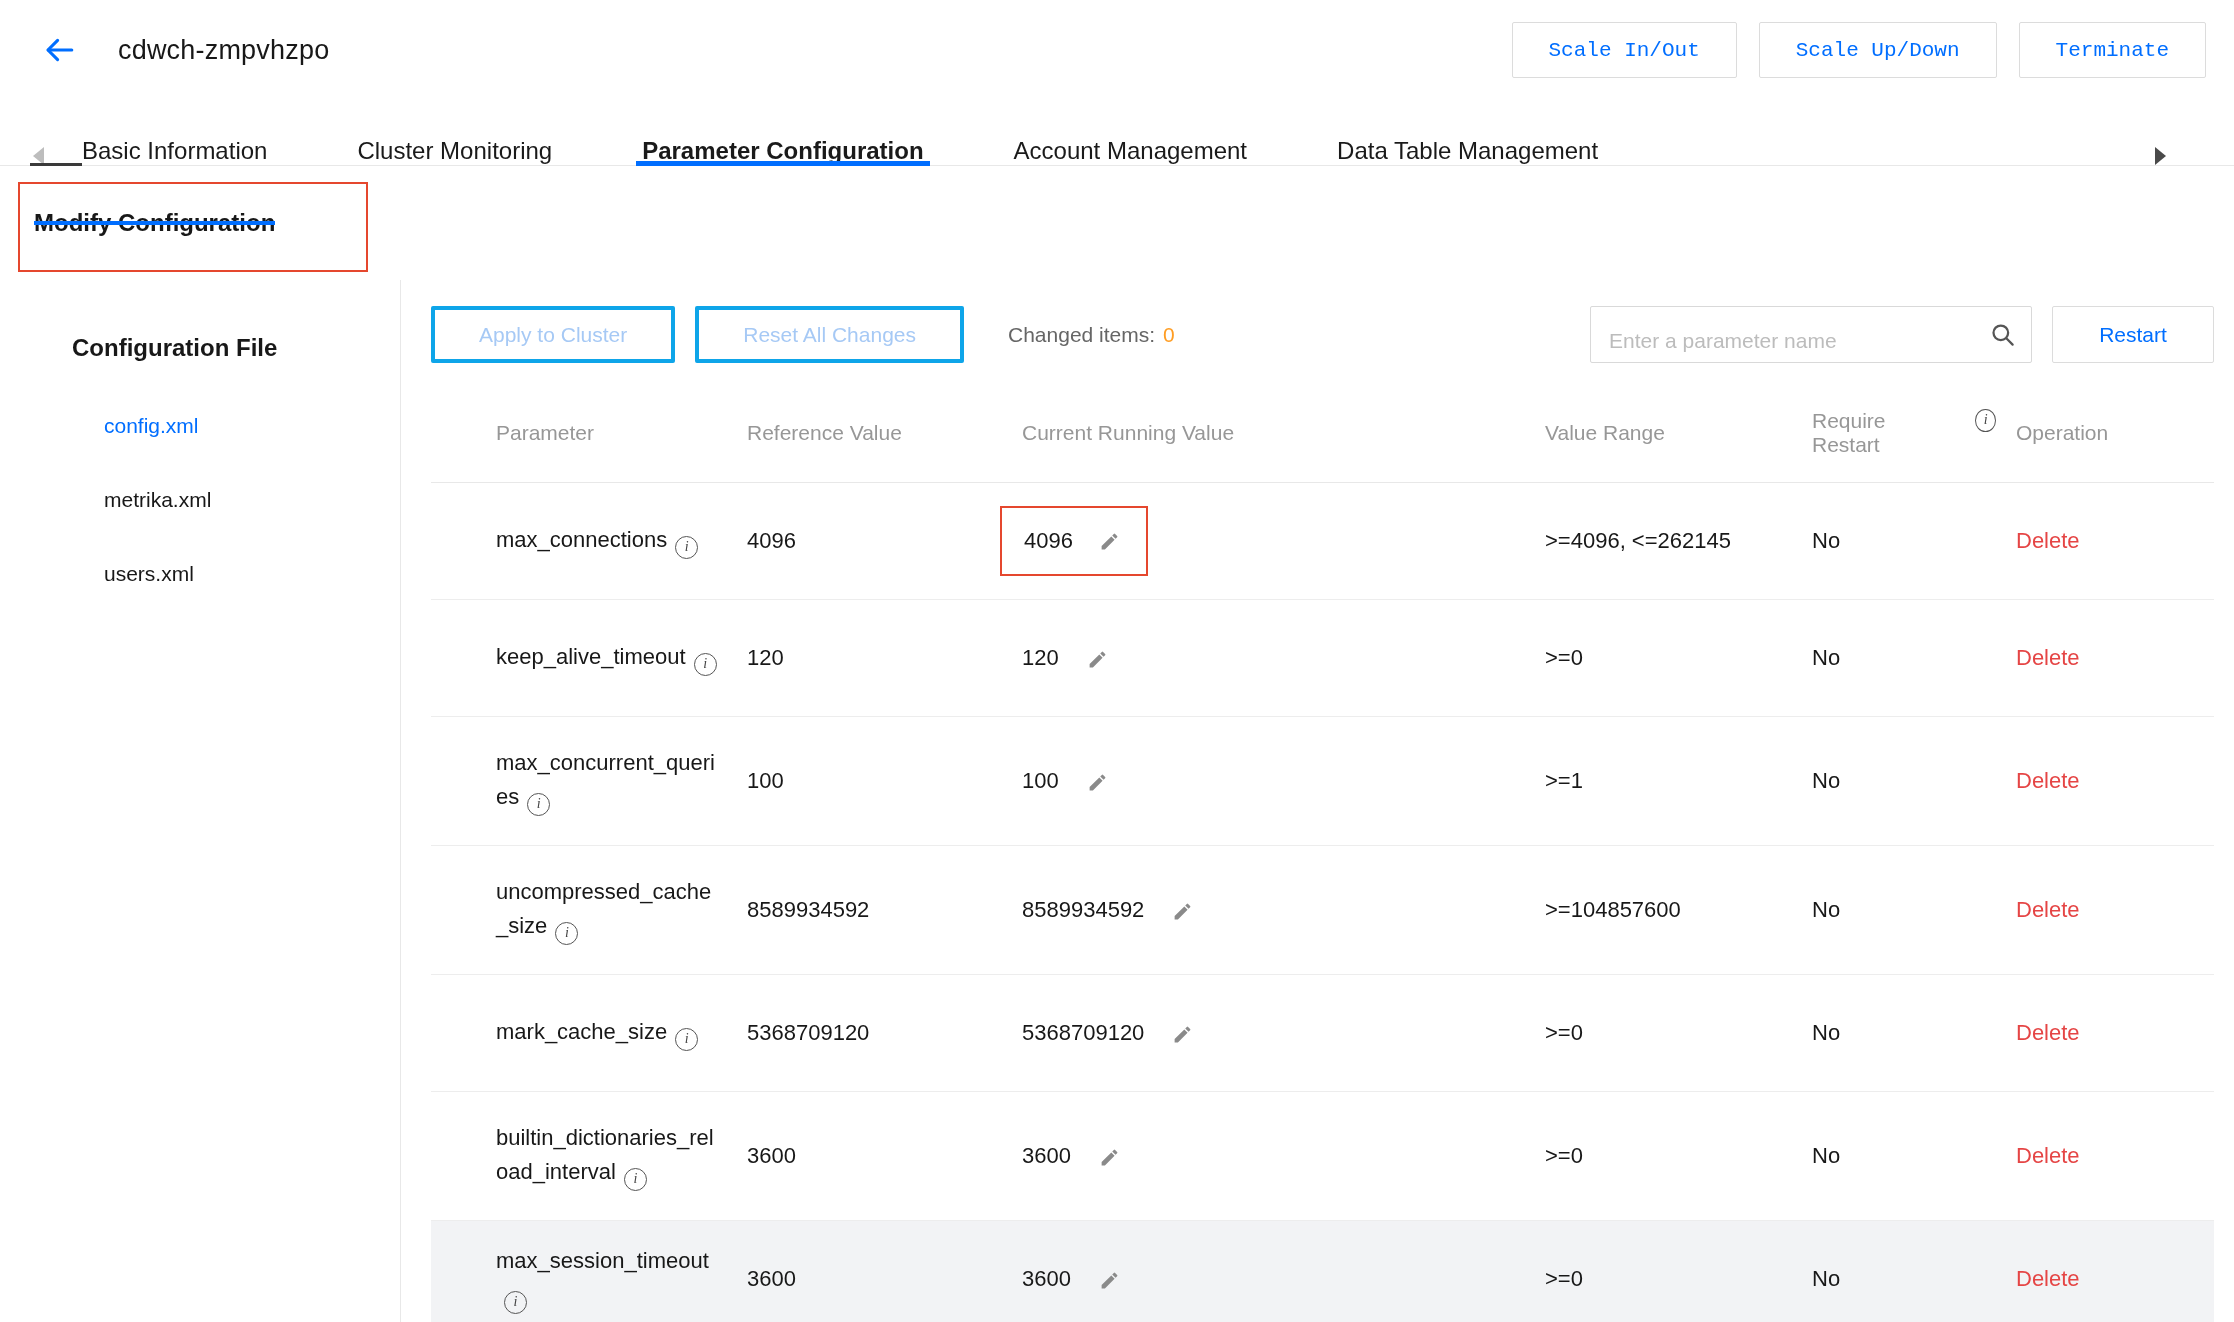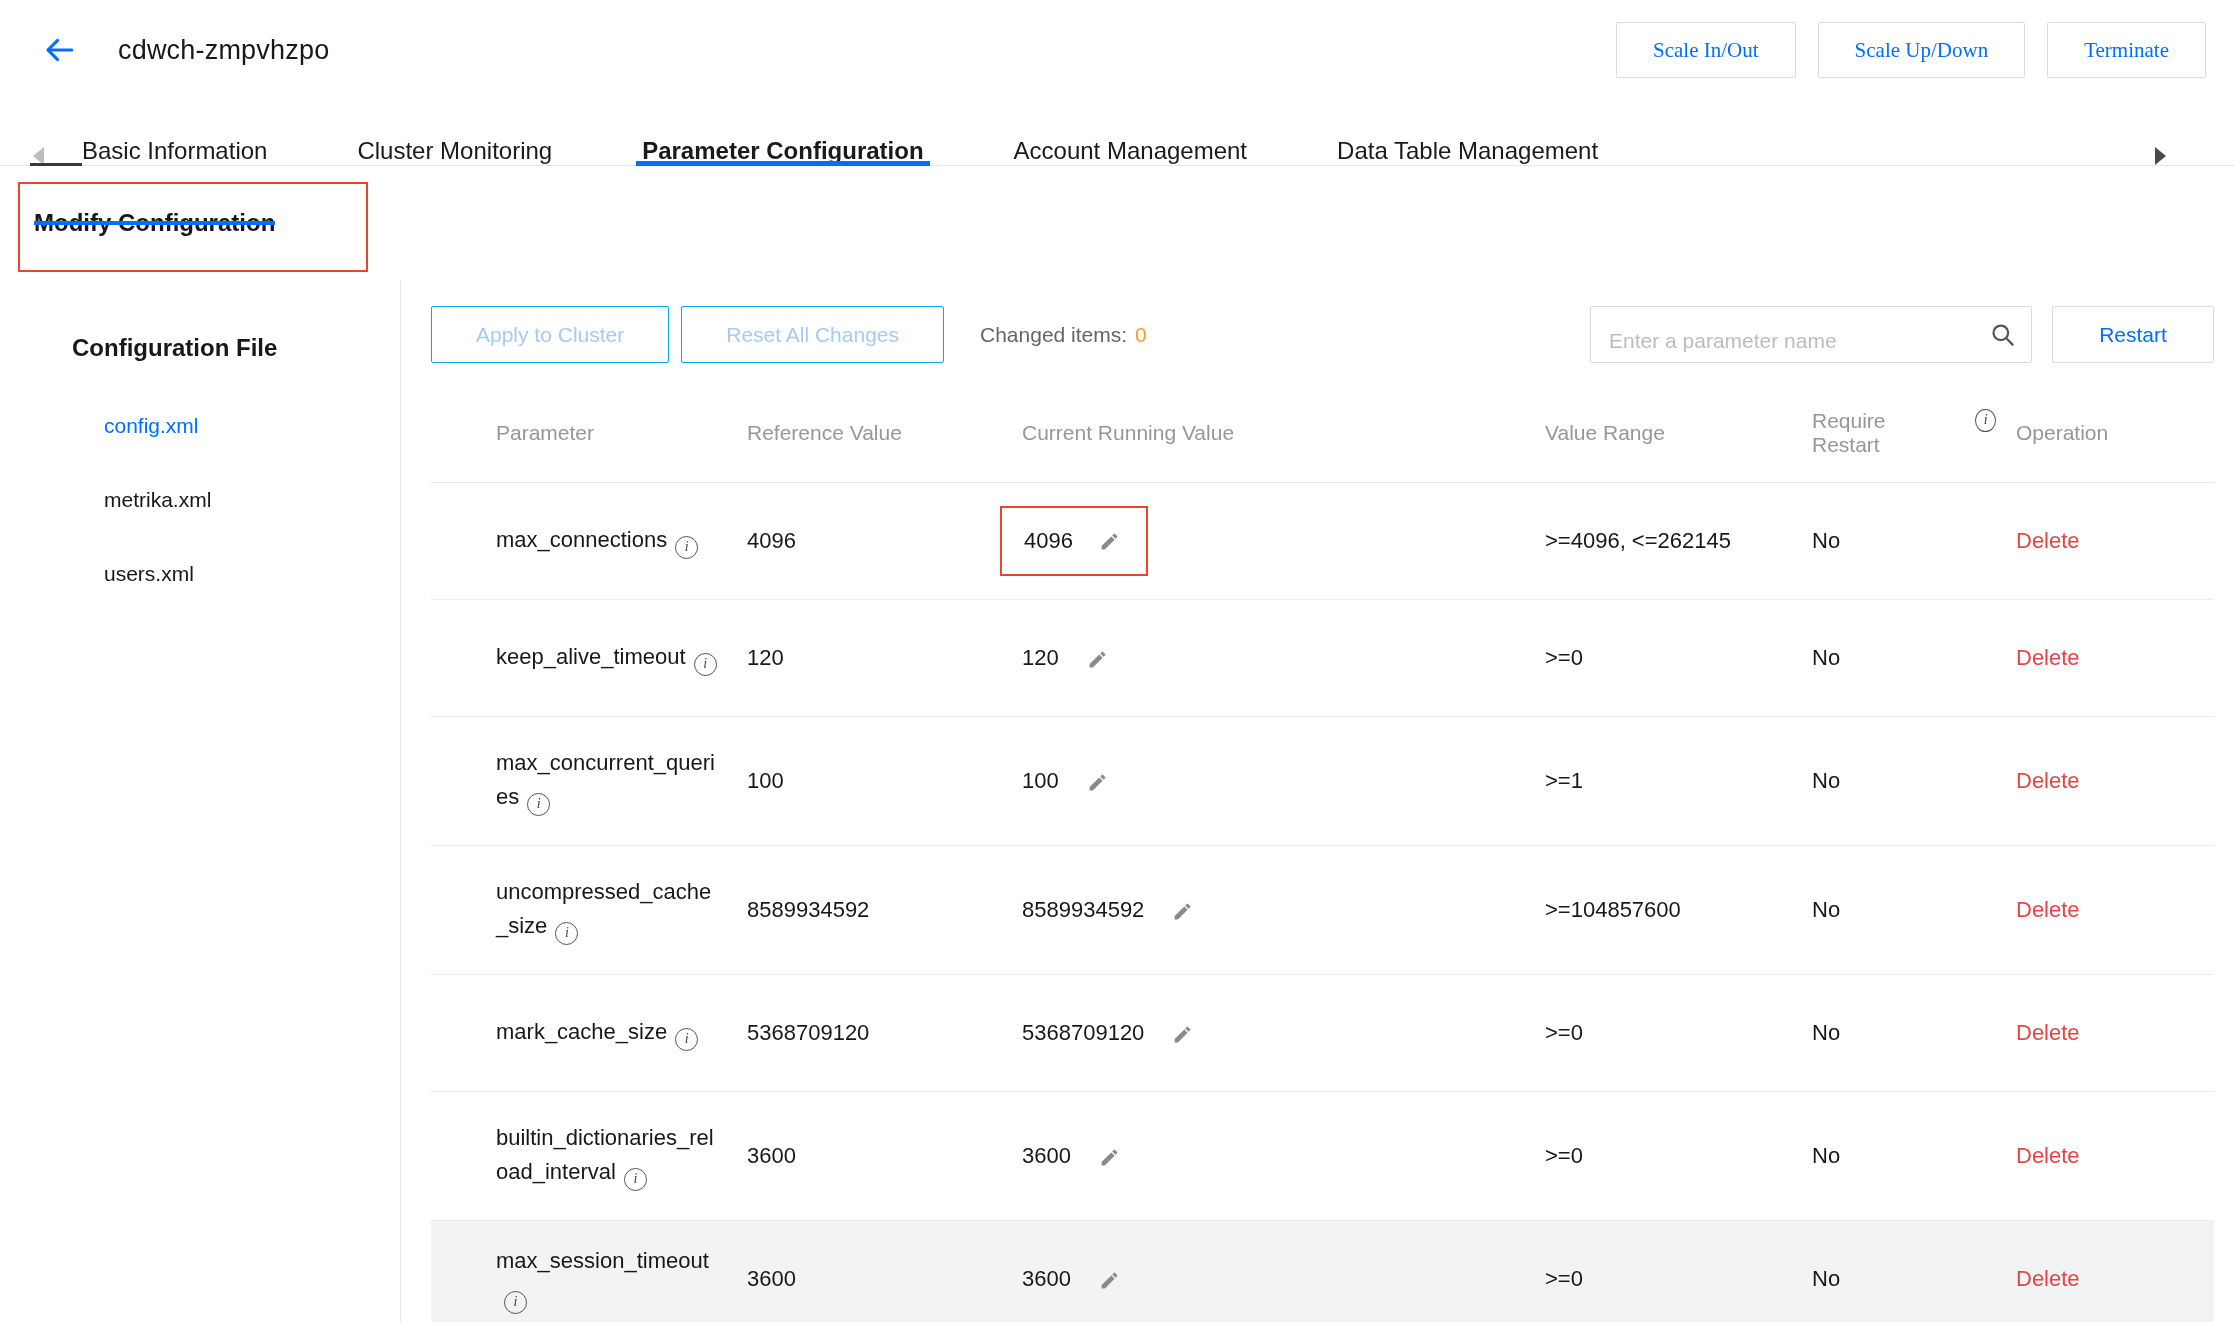--- a/index.html
+++ b/index.html
@@ -18,21 +18,21 @@
   }
 
   
   .topbar { height: 100px; display: flex; align-items: center; padding: 0 28px 0 42px; }
   .back { width: 44px; height: 44px; display:flex; align-items:center; cursor:pointer; }
   .page-title { font-size: 27px; font-weight: 400; margin-left: 32px; letter-spacing: .2px; }
   .top-actions { margin-left: auto; display: flex; gap: 22px; }
   .top-btn {
     height: 56px; padding: 0 36px; background: #fff; border: 1px solid #dcdcdc;
     color: var(--accent); font-size: 21px; border-radius: 2px; cursor: pointer;
-    font-family: Liberation Serif, serif;
+    font-family: Liberation Mono, monospace;
   }
 
   
   .tabs { height: 66px; display: flex; align-items: flex-end; border-bottom: 1px solid #e8e8e8; padding-right: 36px; position: relative; }
   .tab-scroll { width: 76px; display:flex; align-items:center; justify-content:center; cursor:pointer; }
   .tri { width:0; height:0; border-style:solid; }
   .tri-left  { border-width: 9px 11px 9px 0; border-color: transparent #bdbdbd transparent transparent; }
   .tri-right { border-width: 9px 0 9px 11px; border-color: transparent transparent transparent #4a4a4a; }
   .scroll-bar { position:absolute; left: 30px; bottom: -1px; width: 52px; height: 3px; background:#3a3a3a; }
   .tab { display:flex; align-items:center; font-size: 24px; color:#1a1a1a; margin-right: 78px; padding: 0 6px; position: relative; cursor: pointer; white-space: nowrap; }
@@ -54,21 +54,21 @@
   .sidebar-heading { font-size: 24px; font-weight: 700; margin: 6px 0 0; }
   .file-list { list-style:none; margin: 52px 0 0; padding: 0; }
   .file-item { font-size: 21px; margin-bottom: 50px; cursor: pointer; color:#181818;margin-left:32px; }
   .file-item.active { color: var(--accent); }
 
   .main { flex: 1; padding: 26px 20px 0 30px; }
 
   
   .toolbar { display: flex; align-items: center; }
   .tb-btn { height: 57px; font-size: 21px; border-radius: 2px; font-family: inherit; background:#fff; cursor: pointer; }
-  .btn-disabled { border: 1px solid #0ea5e9; color: #a6c9f5; padding: 0 44px; margin-right: 12px; cursor: default; }
+  .btn-disabled { border: 4px solid #0ea5e9; color: #a6c9f5; padding: 0 44px; margin-right: 20px; cursor: default; }
   .changed { margin-left: 24px; font-size: 21px; color: #666; }
   .changed .count { color: var(--warn); margin-left: 8px; }
   .search { margin-left: auto; position: relative; width: 442px; height: 57px; }
   .search input {
     width: 100%; height: 100%; border: 1px solid #d9d9d9; border-radius: 2px;
     padding: 12px 62px 0 18px; font-size: 21px; font-family: inherit; color:#333; outline: none;
   }
   .search input::placeholder { color: #bcbcbc; }
   .search .mag { position:absolute; right: 16px; top: 15px; cursor: pointer; }
   .restart { margin-left: 20px; width: 162px; border: 1px solid #dcdcdc; color: var(--accent); }

